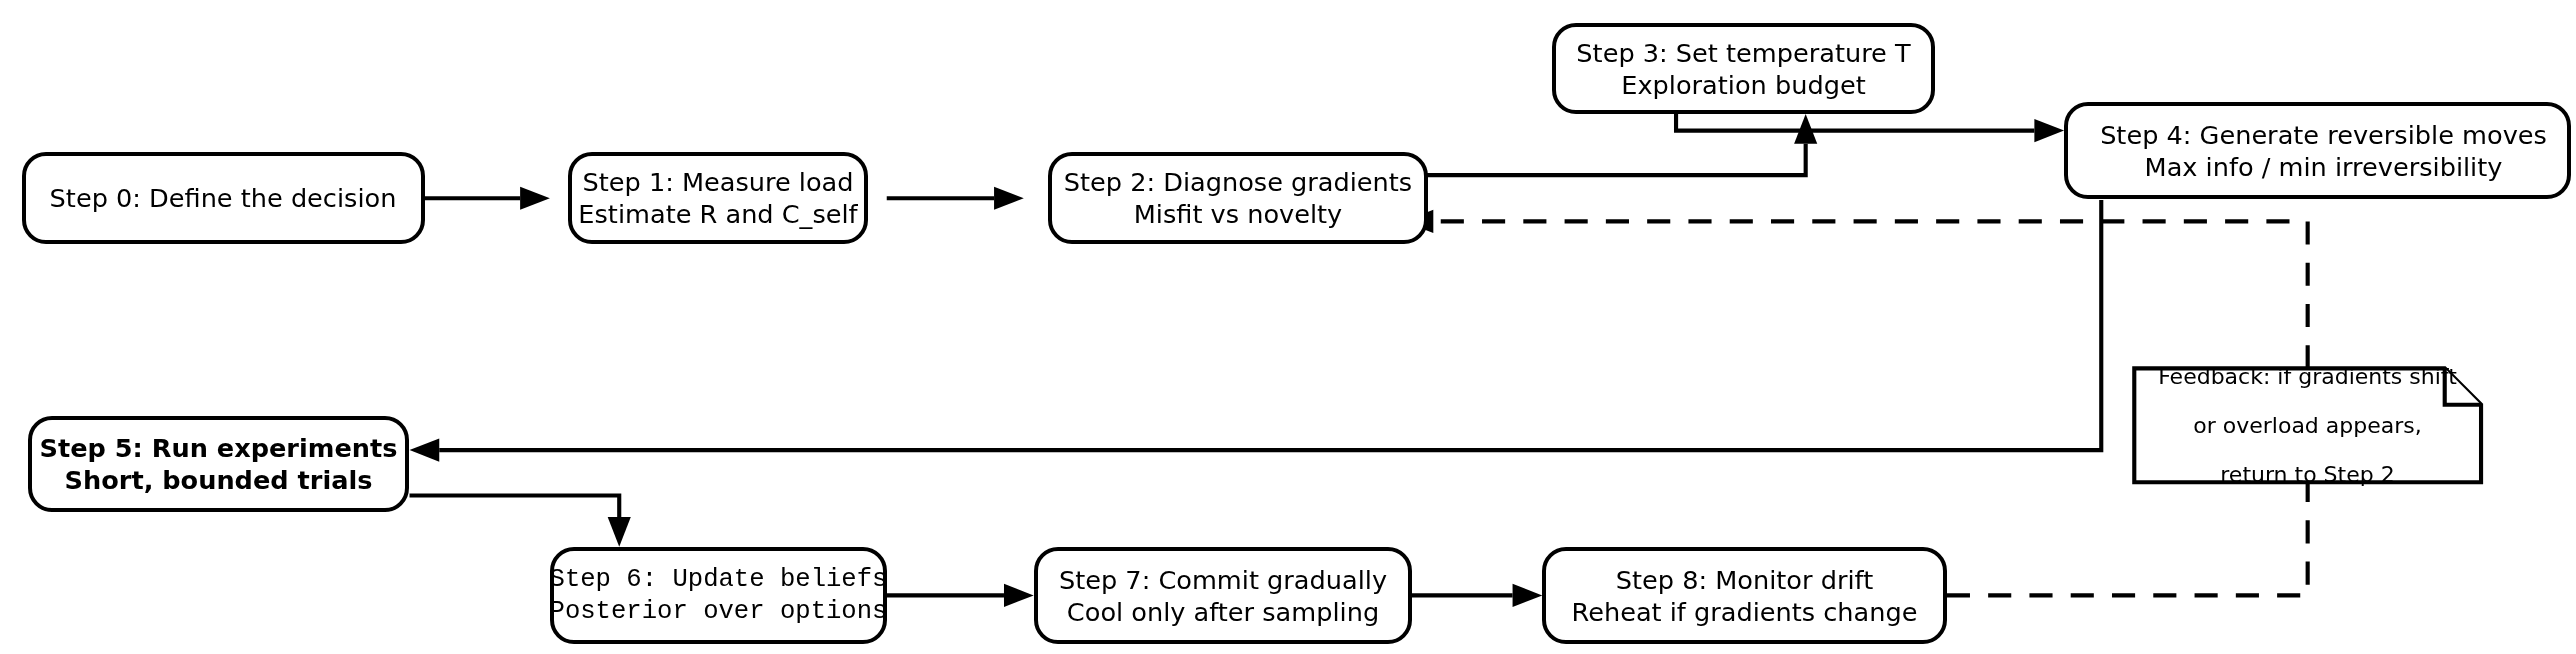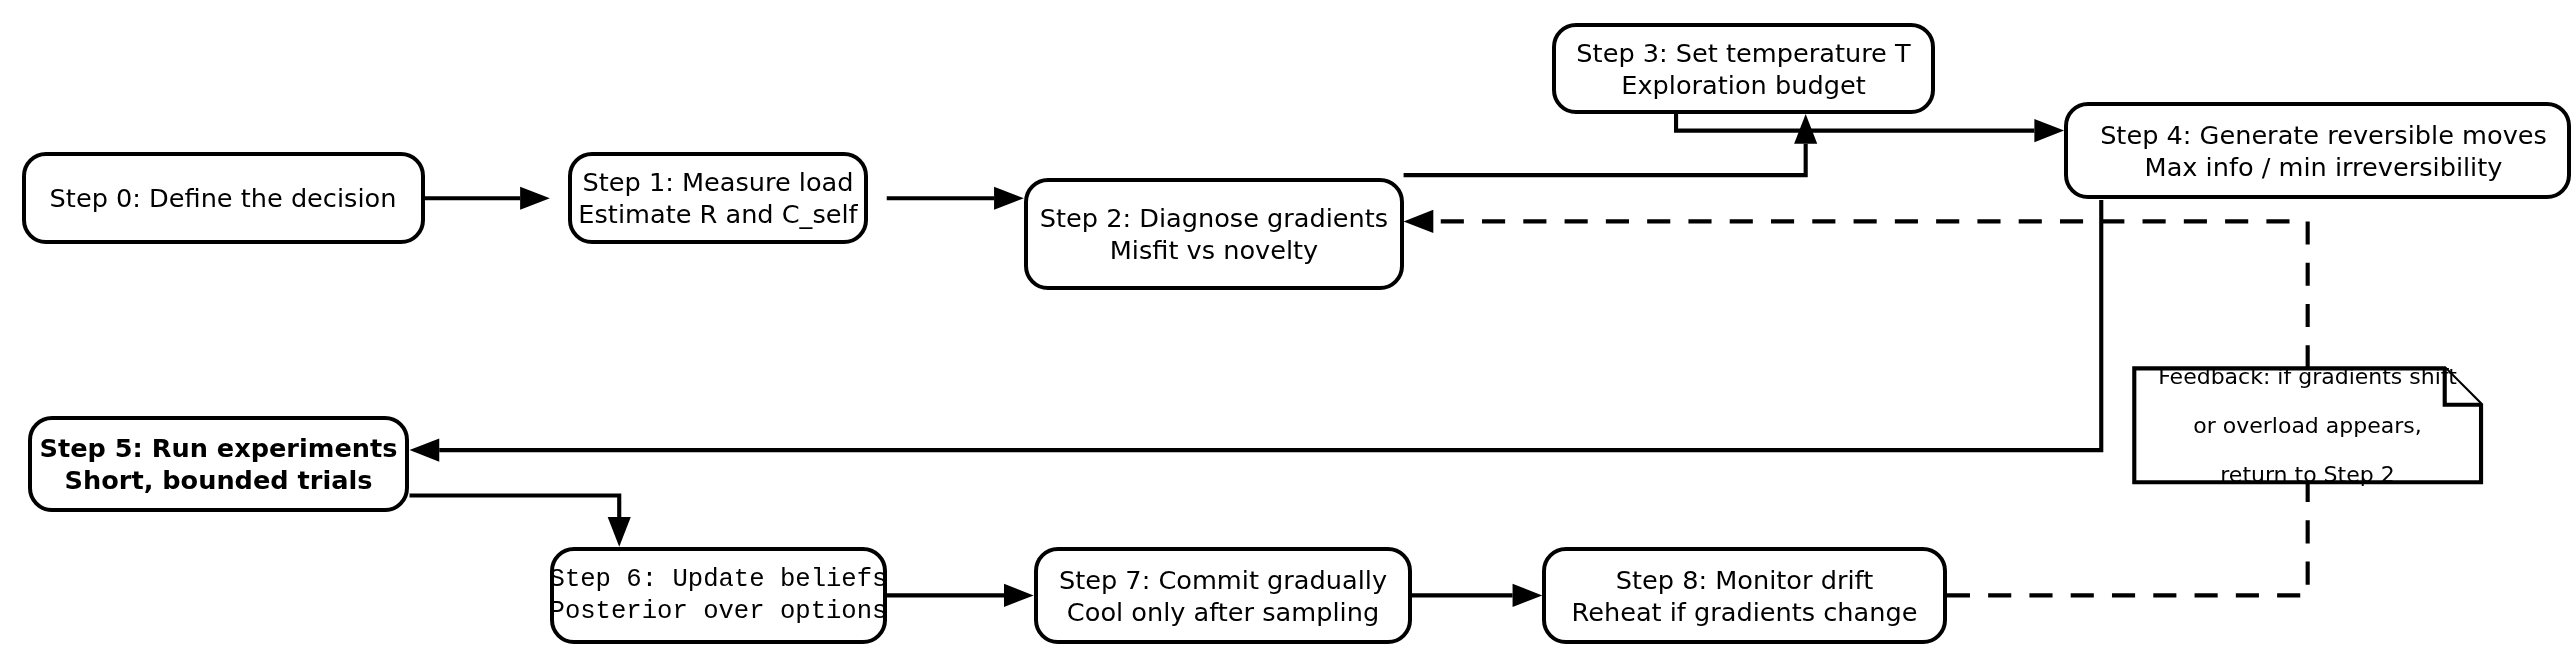--- a/index.html
+++ b/index.html
@@ -53,21 +53,21 @@
     align-items: center;
     text-align: center;
     font-size: 25.6px;
     line-height: 32px;
   }
   .node .nl {
     white-space: nowrap;
   }
   #n-step0 { left: 21.5px;   top: 152px; width: 403px; height: 92px; text-align: center; }
   #n-step1 { left: 550px;  top: 152px; width: 300px; height: 92px; margin-left: 18px; }
-  #n-step2 { left: 1024px; top: 152px; width: 380px; height: 112px; margin-top: 26px; }
+  #n-step2 { left: 1048px; top: 152px; width: 380px; height: 92px; }
   #n-step3 { left: 1552px; top: 23px;  width: 383px; height: 91px; }
   #n-step4 { left: 2064px; top: 102px; width: 507px; height: 97px; padding-left: 12px; }
   #n-step5 { left: 28px;   top: 416px; width: 381px; height: 96px; font-weight: bold; }
   #n-step6 { left: 550px;  top: 547px; width: 337px; height: 97px; font-family: Liberation Mono, monospace; }
   #n-step7 { left: 1034px; top: 547px; width: 378px; height: 97px; }
   #n-step8 { left: 1542px; top: 547px; width: 405px; height: 97px; }
   #n-feedback-text {
     position: absolute;
     left: 2134px;
     top: 368px;

